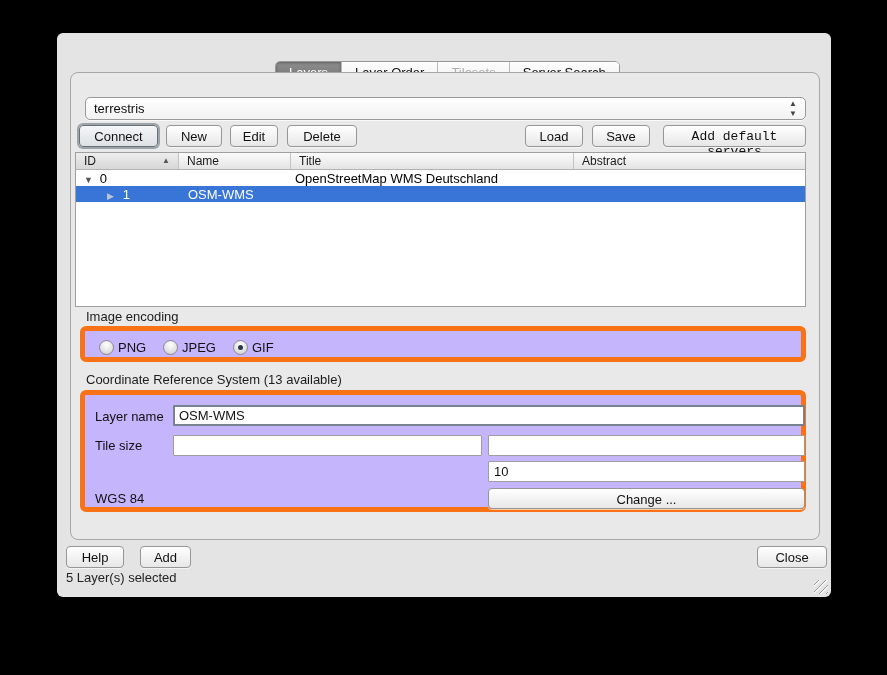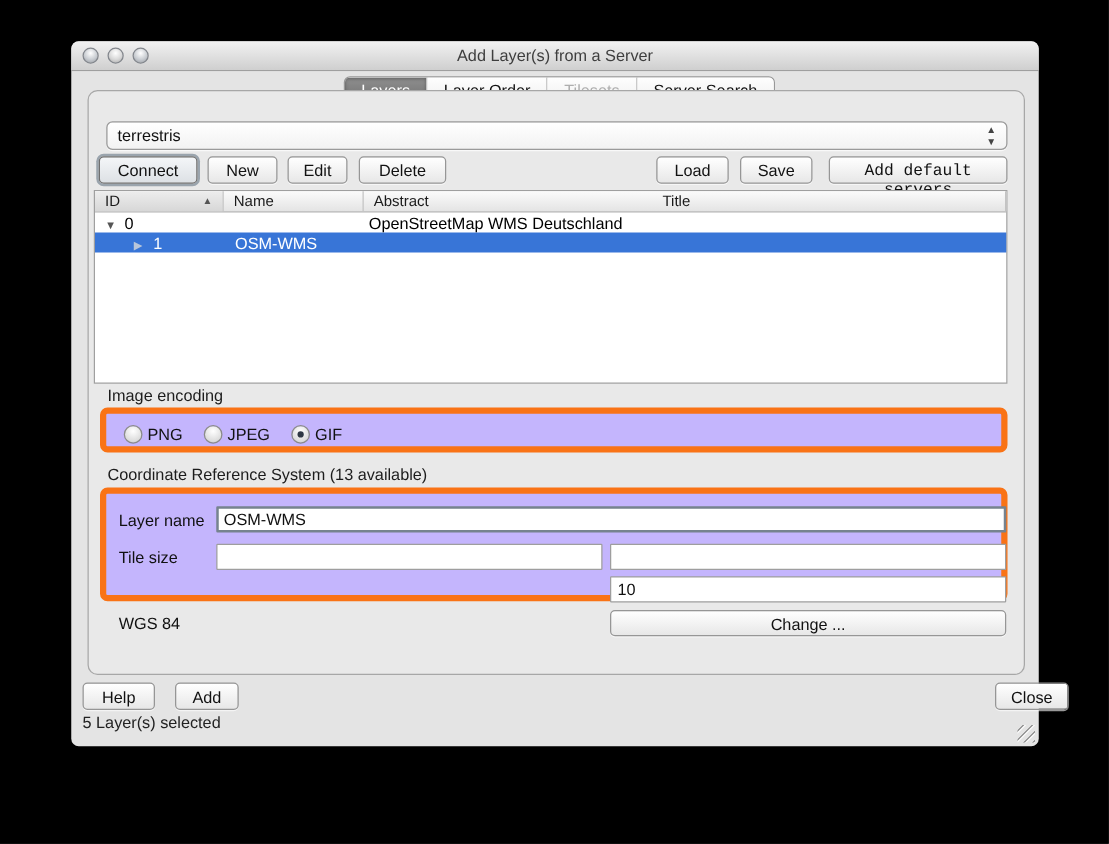--- a/index.html
+++ b/index.html
@@ -69,26 +69,20 @@
   .status{position:absolute;left:9px;top:537px;font-size:13px;color:#222;}
   .grip{position:absolute;right:3px;bottom:3px;width:14px;height:14px;
     background:repeating-linear-gradient(135deg,transparent 0 3px,#9a9a9a 3px 4px,#f4f4f4 4px 5px);}
   input.field{outline:none;}
 </style>
 </head>
 <body>
 
 <div class="window">
 
-  <div class="titlebar">
-    <span class="tl b1"></span>
-    <span class="tl b2"></span>
-    <span class="tl b3"></span>
-    <div class="wtitle">Add Layer(s) from a Server</div>
-  </div>
 
   <div class="tabs">
     <div class="tab selected">Layers</div>
     <div class="tab">Layer Order</div>
     <div class="tab disabled">Tilesets</div>
     <div class="tab">Server Search</div>
   </div>
 
   <div class="frame"></div>
 
@@ -105,22 +99,22 @@
   <div class="btn" style="left:535px;top:92px;width:58px;">Save</div>
   <div class="btn" style="left:606px;top:92px;width:143px;font-family:Liberation Mono, monospace;">Add default servers</div>
 
   <div class="table">
     <div class="thead">
       <div class="th sorted c-id">
         <span>ID</span>
         <span class="sort">▲</span>
       </div>
       <div class="th c-name">Name</div>
+      <div class="th c-title">Title</div>
       <div class="th c-abstract">Abstract</div>
-      <div class="th c-title">Title</div>
     </div>
     <div class="trow">
       <div class="cell c-id" style="padding-left:8px;">
         <span class="disc">▼</span>
         <span>0</span>
       </div>
       <div class="cell c-name" style="padding-left:9px;"></div>
       <div class="cell c-title" style="padding-left:4px;">OpenStreetMap WMS Deutschland</div>
       <div class="cell c-abstract"></div>
     </div>
@@ -141,29 +135,29 @@
     </div>
     <div class="radioitem" style="left:78px;">
       <span class="radio"></span><span class="lbl">JPEG</span>
     </div>
     <div class="radioitem" style="left:148px;">
       <span class="radio checked"></span><span class="lbl">GIF</span>
     </div>
   </div>
 
   <div class="grouplabel" style="left:29px;top:339px;">Coordinate Reference System (13 available)</div>
-  <div class="groupbox" style="top:357px;height:91px;padding-left:25px;">
+  <div class="groupbox" style="top:357px;height:122px;padding-left:25px;">
     <div class="flabel" style="left:10px;top:14px;">Layer name</div>
     <input class="field focused" style="left: 88px; top: 10px; width: 632px;" value="OSM-WMS">
     <div class="flabel" style="left:10px;top:43px;">Tile size</div>
     <input class="field" style="left: 88px; top: 40px; width: 309px;">
     <input class="field" style="left: 403px; top: 40px; width: 317px;">
     <input class="field" style="left: 403px; top: 66px; width: 317px;" value="10">
     <div class="flabel" style="left:10px;top:96px;">WGS 84</div>
     <div class="btn" style="left:403px;top:93px;width:317px;height:21px;position:absolute;">Change ...</div>
   </div>
 
   <div class="btn" style="left:9px;top:513px;width:58px;">Help</div>
   <div class="btn" style="left:83px;top:513px;width:51px;">Add</div>
-  <div class="btn" style="left:700px;top:513px;width:59px;margin-left:39px;">Close</div>
+  <div class="btn" style="left:700px;top:513px;width:70px;">Close</div>
   <div class="status">5 Layer(s) selected</div>
   <div class="grip"></div>
 </div>
 
 </body></html>

